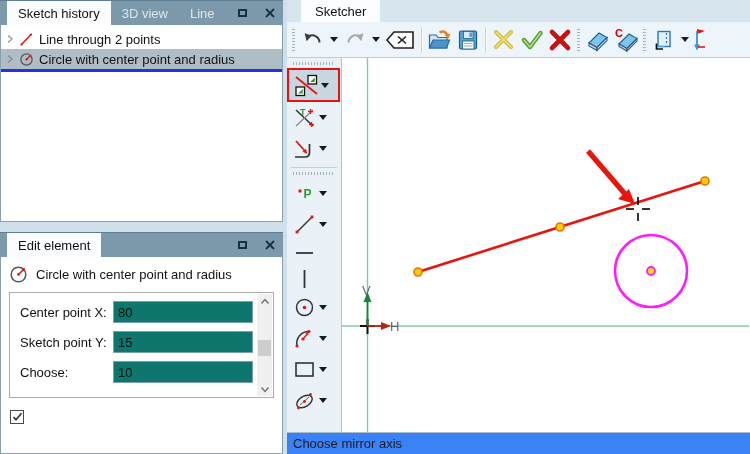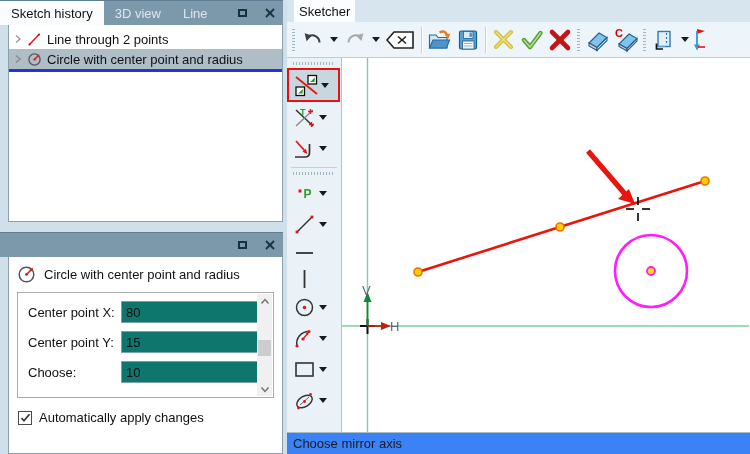--- a/index.html
+++ b/index.html
@@ -8,25 +8,25 @@
     position:relative; width:750px; height:454px; overflow:hidden;
     font-family:"Liberation Sans", sans-serif; font-size:13px; color:#111;
     background:#cfe0ea;
   }
   
   .titlebar {
     height:25px; background:#7c99ac; display:flex; align-items:stretch;
     border-top:1px solid #5d7e93;
   }
   .tab { padding:0 11px; display:flex; align-items:center; color:#dde6eb; cursor:default; }
-  .tab.active { background:#fafcfd; color:#111; }
+  .tab.active { background:#fafcfd; color:#111;margin-left:7px; }
   .tb-spacer { flex:1; }
   .winbtn { width:27px; display:flex; align-items:center; justify-content:center; color:#16323e; }
   .maxbox { width:9px; height:8px; border:2px solid #16323e; display:inline-block; }
-  .panel-body { background:#fff; border:1px solid #8aa0ac; border-top:none; position:absolute; left:8px; right:0; }
+  .panel-body { background:#fff; border:1px solid #8aa0ac; border-top:none; position:absolute; left:0; right:0; }
 
   
   #history-panel { position:absolute; left:0; top:0; width:283px; height:222px; }
   #history-panel .panel-body { top:25px; bottom:0; overflow:hidden; }
   .tree-row { height:20px; display:flex; align-items:center; gap:5px; padding-left:5px; }
   .tree-row.selected { background:#aebdc6; }
   .tree-underline { height:3px; background:#2433dc; width:100%; }
 
   #edit-panel { position:absolute; left:0; top:232px; width:283px; height:222px; }
   #edit-panel .panel-body { top:25px; bottom:0; overflow:hidden; }
@@ -43,21 +43,21 @@
     display:flex; flex-direction:column; justify-content:space-between; align-items:center;
   }
   .scroll-thumb { position:absolute; top:46px; left:1px; width:13px; height:16px; background:#cdcdcd; }
   .scroll-btn { height:14px; width:15px; display:flex; align-items:center; justify-content:center; }
   .checkbox-row { display:flex; align-items:center; gap:7px; margin:12px 0 0 9px; }
   .cbox { width:14px; height:14px; border:1px solid #4a4a4a; background:#fff; display:flex; align-items:center; justify-content:center; }
 
   
   #sketcher { position:absolute; left:287px; top:0; width:463px; height:454px; background:#d7e5ef; }
   #sk-tabbar { height:22px; display:flex; align-items:stretch; padding-left:7px; background:#d7e5ef; }
-  #sk-tabbar .tab { color:#111; padding:0 5px; }
+  #sk-tabbar .tab { color:#111; padding:0 14px; }
   #sk-tabbar .tab.active { background:#fbfdfe; }
   #sk-toolbar {
     height:36px; background:#eef5fa; border-bottom:1px solid #bccddb;
     display:flex; align-items:center; padding:0 2px; gap:1px;
   }
   .tbtn { width:27px; height:28px; display:flex; align-items:center; justify-content:center; }
   .dd { width:0; height:0; border-left:4px solid transparent; border-right:4px solid transparent; border-top:5px solid #1a1a1a; }
   .ddbtn { width:13px; height:28px; display:flex; align-items:center; justify-content:center; }
   .vgrip { width:3px; height:22px; margin:0 3px;
     background:repeating-linear-gradient(to bottom,#9db4c1 0 1px,transparent 1px 3px); }
@@ -129,20 +129,21 @@
           <polygon points="12.6,2.4 9.9,3.6 11.5,5.1" fill="#e8150d"></polygon>
         </svg>
         <span>Circle with center point and radius</span>
       </div>
       <div class="tree-underline"></div>
     </div>
   </section>
 
   <section id="edit-panel">
     <div class="titlebar">
+      <div class="tab active">Edit element</div>
       <div class="tb-spacer"></div>
       <div class="winbtn">
           <span class="maxbox"></span>
         </div>
       <div class="winbtn">
         <svg width="10" height="10" viewBox="0 0 10 10">
           <line x1="1" y1="1" x2="9" y2="9" stroke="#16323e" stroke-width="1.8"></line>
           <line x1="9" y1="1" x2="1" y2="9" stroke="#16323e" stroke-width="1.8"></line>
         </svg>
       </div>
@@ -156,21 +157,21 @@
           <polygon points="16.2,2.8 12.5,4.2 14.7,6.4" fill="#e8150d"></polygon>
         </svg>
         <span>Circle with center point and radius</span>
       </div>
       <div class="groupbox">
         <div class="field-row">
           <span class="field-label">Center point X:</span>
           <input class="field-input" type="text" value="80" style="">
         </div>
         <div class="field-row">
-          <span class="field-label">Center point Y:</span>
+          <span class="field-label">Sketch point Y:</span>
           <input class="field-input" type="text" value="15" style="">
         </div>
         <div class="field-row">
           <span class="field-label">Choose:</span>
           <input class="field-input" type="text" value="10" style="">
         </div>
         <div class="scrollcol">
           <div class="scroll-btn">
             <svg width="10" height="7" viewBox="0 0 10 7">
               <polyline points="1.5,5.5 5,1.5 8.5,5.5" fill="none" stroke="#707070" stroke-width="1.4"></polyline>
@@ -183,21 +184,20 @@
             </svg>
           </div>
         </div>
       </div>
       <div class="checkbox-row">
         <span class="cbox">
           <svg width="11" height="10" viewBox="0 0 11 10">
             <polyline points="1.5,5 4,7.8 9.5,1.2" fill="none" stroke="#333" stroke-width="1.7"></polyline>
           </svg>
         </span>
-        <span>Automatically apply changes</span>
       </div>
     </div>
   </section>
 
   <section id="sketcher">
     <div id="sk-tabbar">
       <div class="tab active">Sketcher</div>
     </div>
 
     <div id="sk-toolbar">

